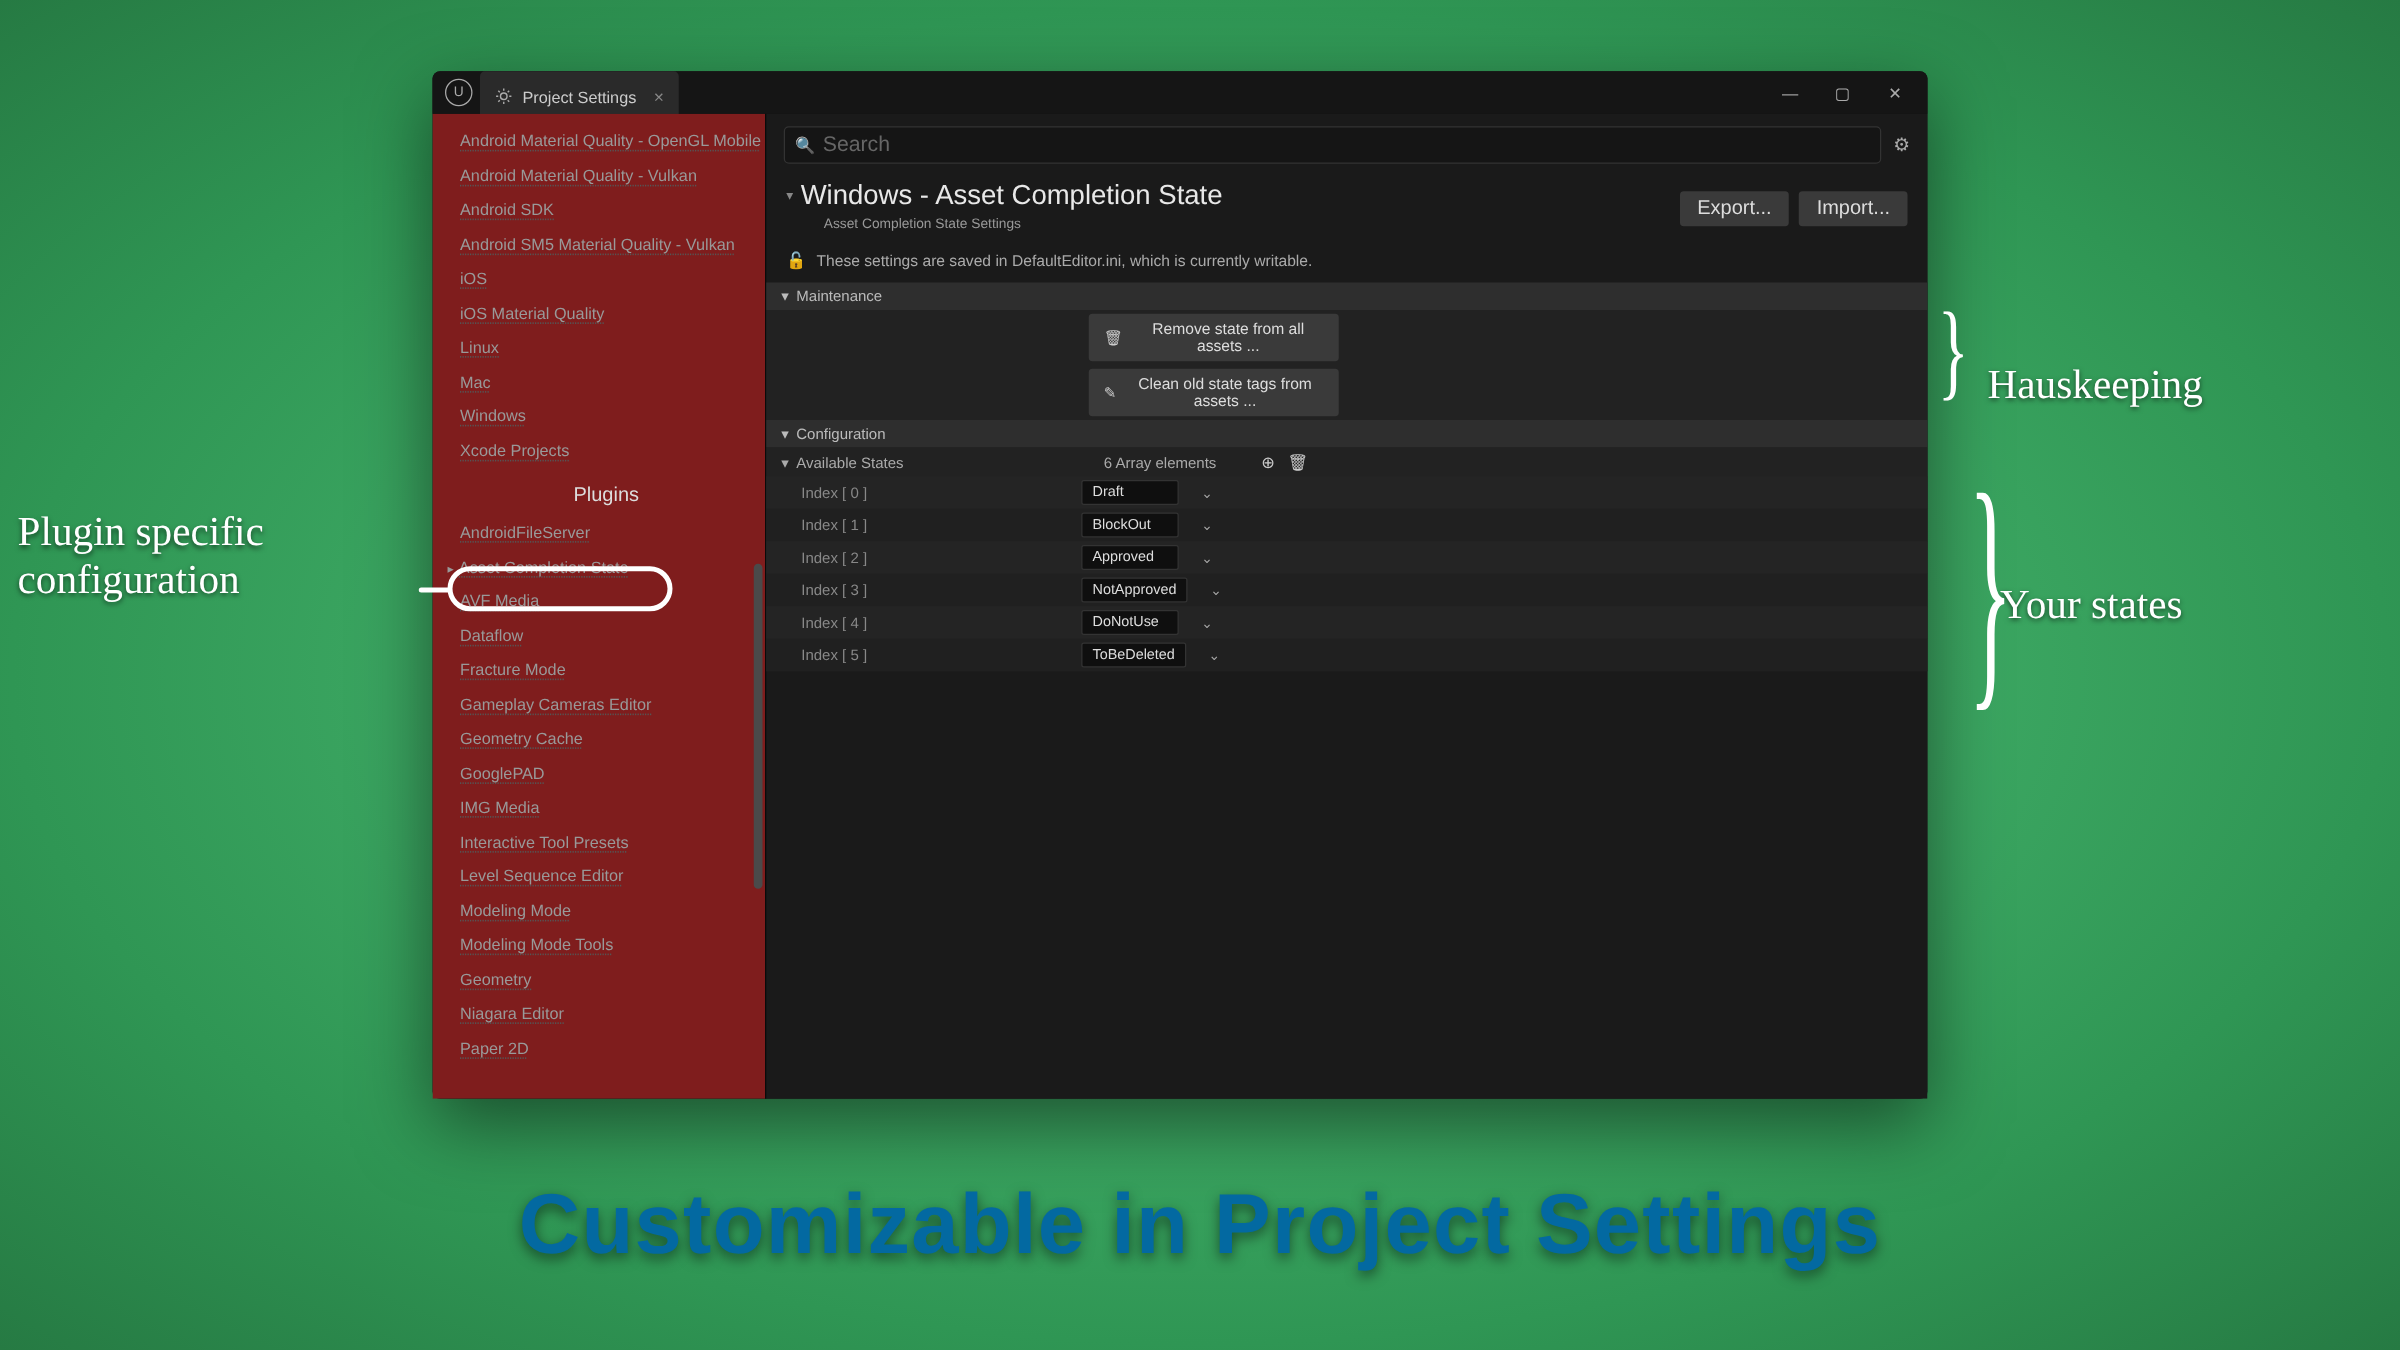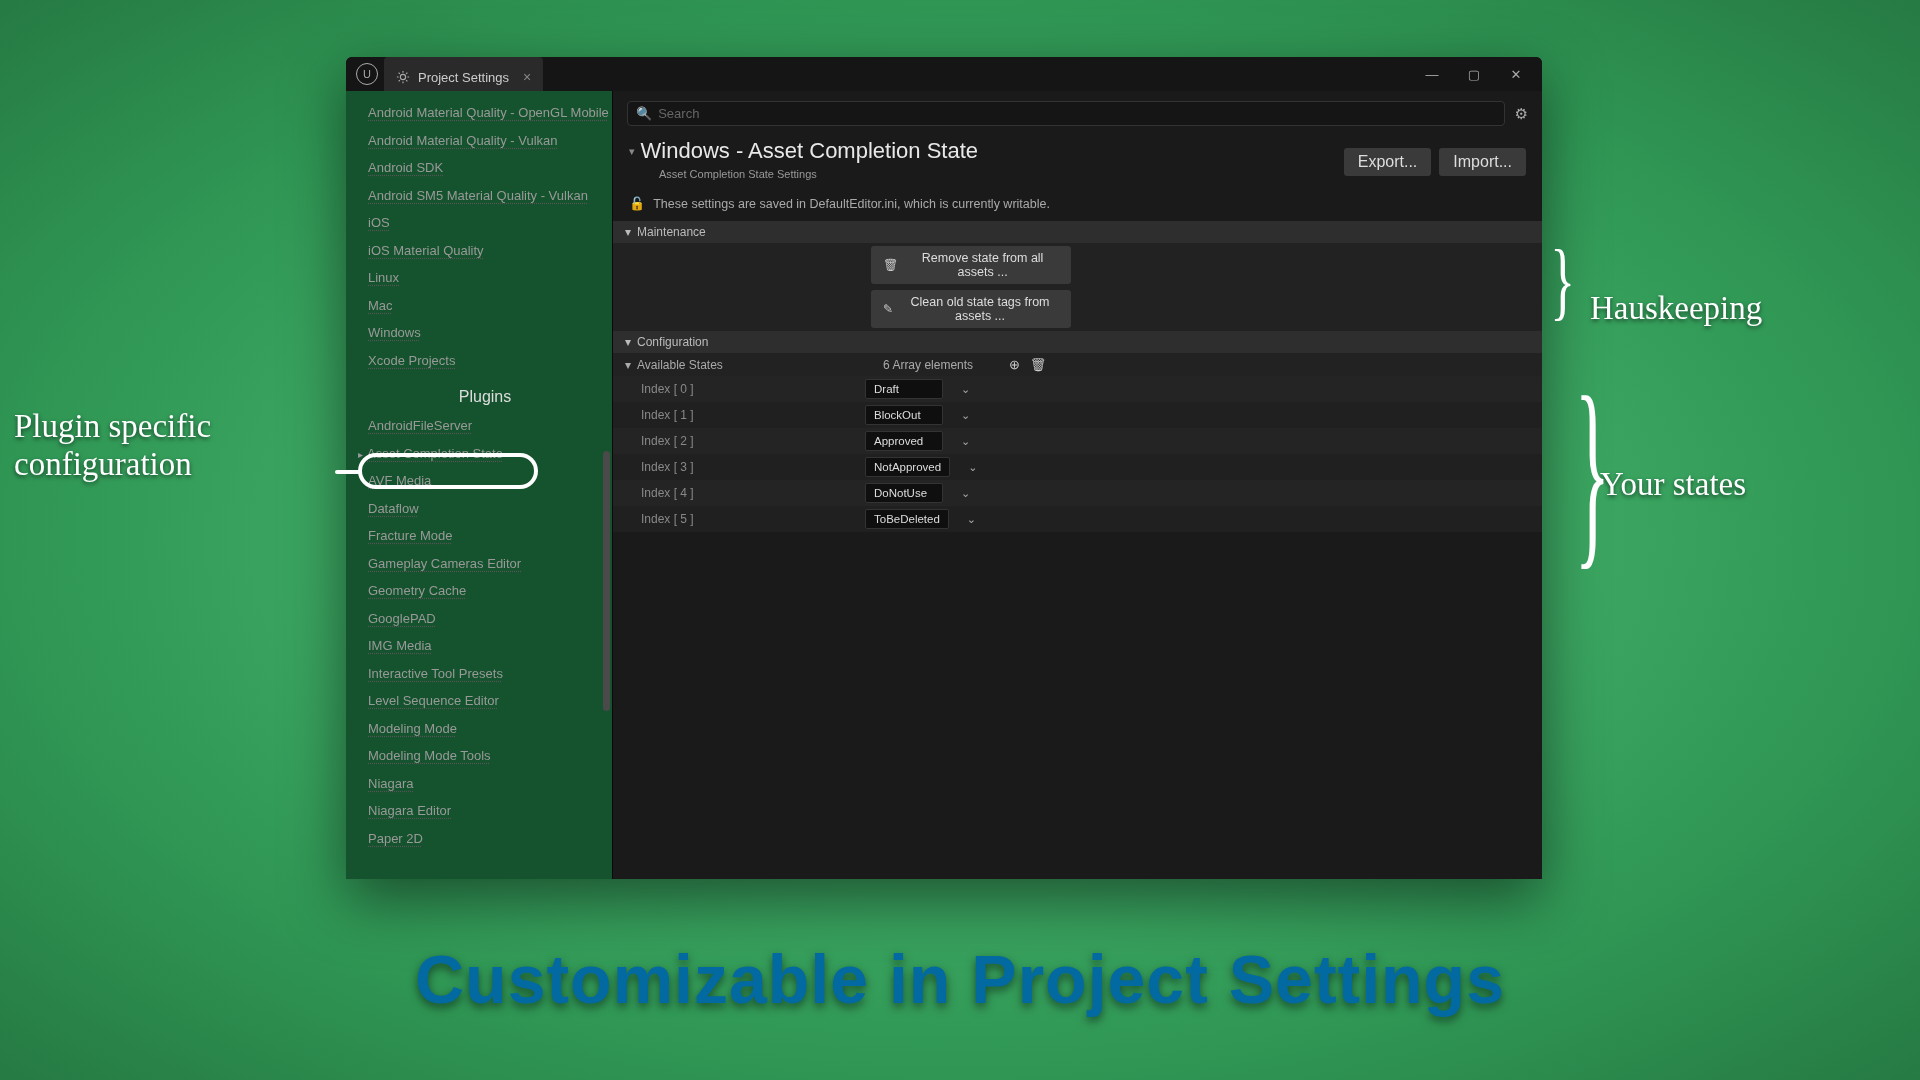--- a/index.html
+++ b/index.html
@@ -21,31 +21,31 @@
 }
 .ue-logo { width: 22px; height: 22px; border-radius: 50%; border: 1.5px solid #aaa; display:flex;align-items:center;justify-content:center;font-size:11px;color:#aaa;margin-left:4px;}
 .tab { display: flex; align-items: center; background: #2a2a2a; height: 40px; padding: 0 12px; margin-left: 6px; border-radius: 4px 4px 0 0; gap:8px; margin-top:6px;}
 .tab-icon { width:14px;height:14px; }
 .tab-icon svg{width:14px;height:14px;}
 .tab-label { color: #ccc; font-size: 13px; }
 .tab-close { color: #888; font-size: 14px; cursor: pointer; margin-left:6px;}
 .win-controls { margin-left: auto; display: flex; gap: 2px; }
 .win-btn { width: 40px; height: 28px; display: flex; align-items: center; justify-content: center; color: #aaa; font-size: 13px; cursor:pointer;}
 .content { flex: 1; display: flex; overflow: hidden; }
-.sidebar { width: 266px; background: #14532d; overflow-y: auto; padding: 8px 0 8px 0; position:relative;}
+.sidebar { width: 266px; background: #7f1d1d; overflow-y: auto; padding: 8px 0 8px 0; position:relative;}
 .sidebar::-webkit-scrollbar{width:8px;}
 .sidebar::-webkit-scrollbar-thumb{background:#444;border-radius:4px;}
 .sb-link { display: block; color: #999; font-size: 13px; padding: 4px 0 4px 22px; text-decoration: underline dotted #555; text-underline-offset: 3px; cursor: pointer; line-height:1.5;}
 .sb-heading { color: #ddd; font-size: 16px; font-weight: 400; padding: 14px 0 6px 12px; text-align: center; }
 .sb-caret { color:#999; font-size:10px; margin-right:4px; display:inline-block;}
 .main { flex: 1; background: #1a1a1a; border-left: 1px solid #0a0a0a; display:flex;flex-direction:column;}
 .searchbar { display: flex; align-items: center; padding: 10px 14px 8px 14px; gap:10px;}
 .search-wrap{flex:1;display:flex;align-items:center;background:#151515;border:1px solid #333;border-radius:4px;padding:4px 8px;gap:6px;}
 .search-icon{color:#888;font-size:13px;}
-.search-input{flex:1;background:transparent;border:none;color:#ec4899;font-size:13px;outline:none;}
+.search-input{flex:1;background:transparent;border:none;color:#ec4899;font-size:17px;outline:none;}
 .search-input::placeholder{color:#666;}
 .gear-btn{color:#aaa;font-size:15px;cursor:pointer;}
 .page-title-row{display:flex;align-items:center;gap:6px;}
 .disclosure{color:#888;font-size:11px;}
 .page-title{color:#e8e8e8;font-size:22px;font-weight:400;}
 .page-sub{color:#999;font-size:11px;margin-left:30px;margin-top:4px;}
 .exp-row{position:absolute; right:16px; display:flex;gap:8px;}
 .hdr-btn{background:#3a3a3a;color:#ddd;border:none;padding:5px 14px;border-radius:3px;font-size:16px;cursor:pointer;}
 .hdr-area{position:relative;padding:4px 16px 8px 16px;}
 .lock-row{display:flex;align-items:center;gap:8px;padding:8px 16px 10px 16px;color:#aaa;font-size:12.5px;}
@@ -127,21 +127,21 @@
         <div class="sb-link">Dataflow</div>
         <div class="sb-link">Fracture Mode</div>
         <div class="sb-link">Gameplay Cameras Editor</div>
         <div class="sb-link">Geometry Cache</div>
         <div class="sb-link">GooglePAD</div>
         <div class="sb-link">IMG Media</div>
         <div class="sb-link">Interactive Tool Presets</div>
         <div class="sb-link">Level Sequence Editor</div>
         <div class="sb-link">Modeling Mode</div>
         <div class="sb-link">Modeling Mode Tools</div>
-        <div class="sb-link">Niagara</div>
+        <div class="sb-link">Geometry</div>
         <div class="sb-link">Niagara Editor</div>
         <div class="sb-link">Paper 2D</div>
       </div>
 
     <div class="main">
       <div class="searchbar">
         <div class="search-wrap">
           <span class="search-icon">🔍</span>
           <input class="search-input" placeholder="Search" style="">
         </div>

